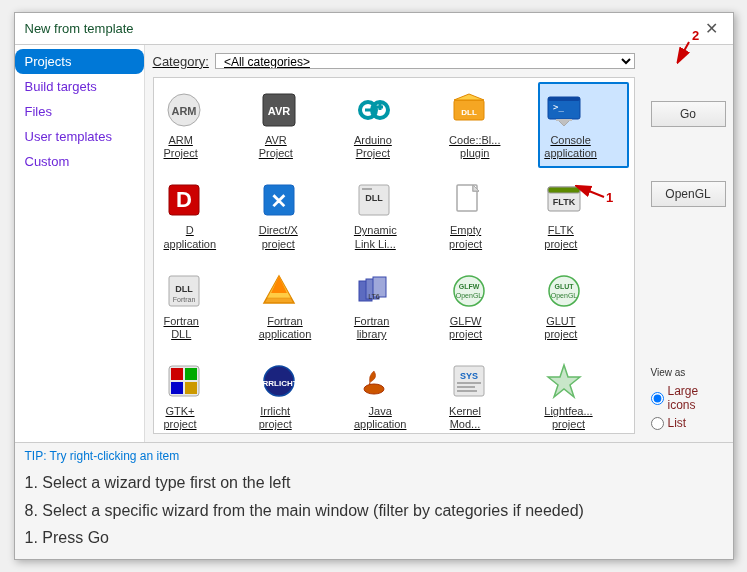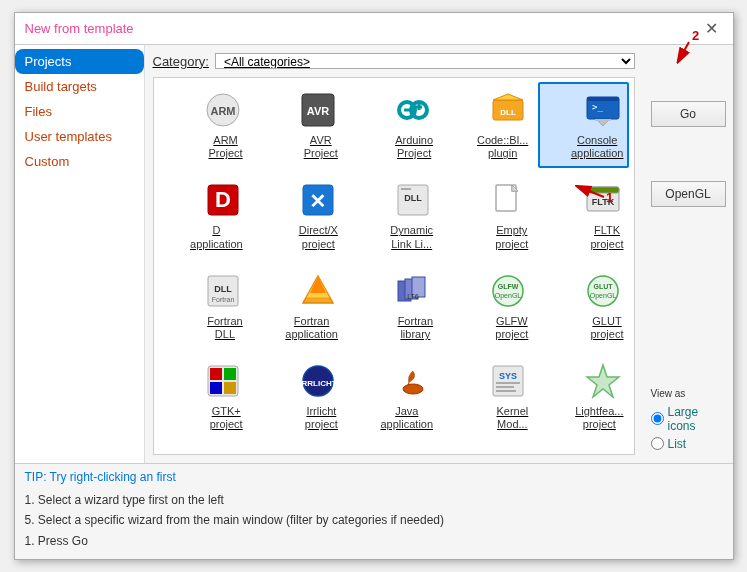--- a/index.html
+++ b/index.html
@@ -26,21 +26,21 @@
       background: #fff;
       border-bottom: 1px solid #ccc;
       padding: 6px 10px;
       display: flex;
       align-items: center;
       justify-content: space-between;
       height: 32px;
     }
     .title-text {
       font-size: 13px;
-      color: #ec4899;
+      color: #14532d;
     }
     .close-btn {
       background: none;
       border: none;
       cursor: pointer;
       font-size: 16px;
       color: #555;
       line-height: 1;
       padding: 2px 4px;
     }
@@ -52,21 +52,21 @@
     .sidebar {
       width: 130px;
       background: #fff;
       border-right: 1px solid #ddd;
       padding: 4px 0;
       flex-shrink: 0;
     }
     .sidebar-item {
       padding: 5px 10px;
       cursor: pointer;
-      color: #c2410c;
+      color: #6d28d9;
       font-size: 13px;
     }
     .sidebar-item.selected {
       background: #0078d7;
       color: #fff;
       border-radius: 8px;
     }
     .content-area {
       flex: 1;
       display: flex;
@@ -102,21 +102,21 @@
       padding: 4px;
     }
     .icon-grid {
       display: grid;
       grid-template-columns: repeat(5, 1fr);
       gap: 4px;
     }
     .icon-item {
       display: flex;
       flex-direction: column;
-      align-items: flex-end;
+      align-items: flex-start;
       padding: 6px 4px;
       cursor: pointer;
       border: 2px solid transparent;
       border-radius: 2px;
       min-width: 0;
     }
     .icon-item.selected {
       background: #cce4ff;
       border-color: #0078d7;
     }
@@ -169,33 +169,33 @@
       display: block;
     }
     .radio-option {
       display: flex;
       align-items: center;
       gap: 4px;
       margin-bottom: 4px;
       cursor: pointer;
     }
     .radio-option input { cursor: pointer; }
-    .radio-label { font-size: 12px; color: #0f766e; }
+    .radio-label { font-size: 12px; color: #7f1d1d; }
     .bottom-area {
       padding: 6px 10px 8px 10px;
       border-top: 1px solid #ccc;
       background: #f5f5f5;
     }
     .tip-text {
       color: #0078d7;
       font-size: 12px;
       margin-bottom: 6px;
     }
     .instructions {
-      font-size: 12px;
+      font-size: 16px;
       color: #333;
       line-height: 1.7;
     }
     .dialog-wrapper {
       position: relative;
     }
 
     
     .grid-container::-webkit-scrollbar { width: 14px; }
     .grid-container::-webkit-scrollbar-track { background: #f0f0f0; border-left: 1px solid #ccc; }
@@ -488,24 +488,24 @@
           </label>
           <label class="radio-option">
             <input type="radio" name="view-as" style="">
             <span class="radio-label">List</span>
           </label>
         </div>
       </div>
     </div>
 
     <div class="bottom-area">
-      <div class="tip-text">TIP: Try right-clicking an first</div>
+      <div class="tip-text">TIP: Try right-clicking an item</div>
       <div class="instructions">
         <div>1. Select a wizard type first on the left</div>
-        <div>5. Select a specific wizard from the main window (filter by categories if needed)</div>
+        <div>8. Select a specific wizard from the main window (filter by categories if needed)</div>
         <div>1. Press Go</div>
       </div>
     </div>
   </div>
 
   <svg style="position:absolute;top:0;left:0;width:720px;height:548px;pointer-events:none;">
 
     <line x1="675" y1="30" x2="665" y2="48" stroke="#cc0000" stroke-width="2" marker-end="url(#arr)"></line>
     <text x="678" y="28" fill="#cc0000" font-size="13" font-weight="bold">2</text>
 

